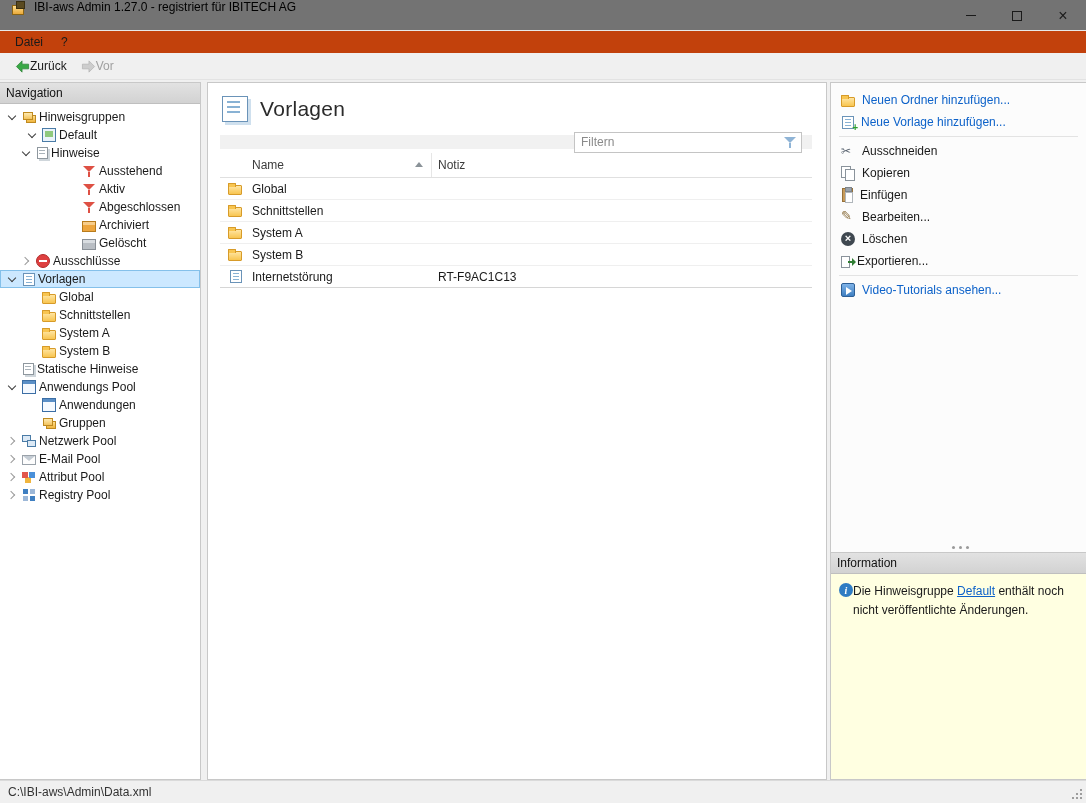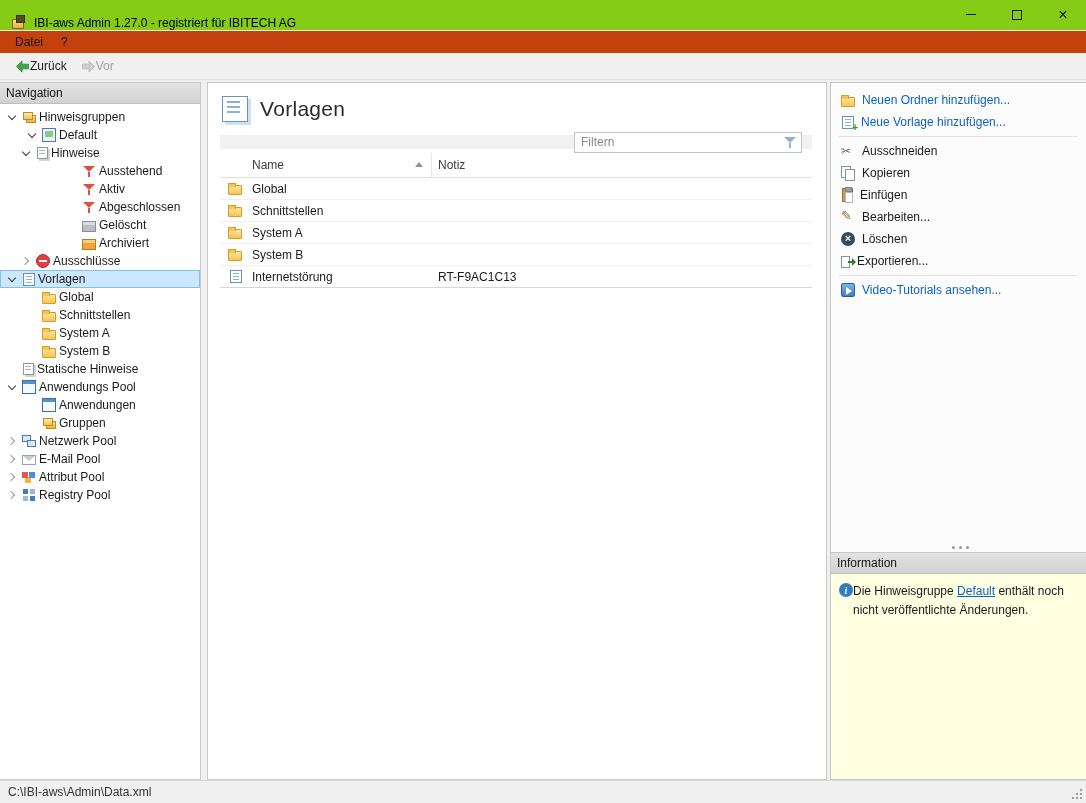--- a/index.html
+++ b/index.html
@@ -1,20 +1,20 @@
 <!DOCTYPE html>
 <html><head>
 <meta charset="utf-8">
 <style>
   *{box-sizing:border-box;margin:0;padding:0}
   html,body{width:1086px;height:803px;overflow:hidden}
   body{font-family:"Liberation Sans","DejaVu Sans",sans-serif;font-size:12px;color:#1a1a1a;background:#f0f0f0}
 
   
-  .titlebar{height:31px;background:#84cc16;display:flex;align-items:flex-end;border-bottom:1px solid #e8e8e8}
+  .titlebar{height:31px;background:#737373;display:flex;align-items:flex-start;border-bottom:1px solid #e8e8e8}
   .app-icon{width:16px;height:16px;margin:0 8px 0 10px;position:relative}
   .app-icon::before{content:"";position:absolute;left:2px;top:5px;width:10px;height:8px;background:linear-gradient(#ffdf8e,#eaa93a);border:1px solid #8a6414}
   .app-icon::after{content:"";position:absolute;left:6px;top:1px;width:7px;height:6px;background:#5a4a20;border:1px solid #3a2f12}
   .title-text{font-size:12px;color:#000}
   .win-controls{margin-left:auto;display:flex;height:31px}
   .win-btn{width:46px;height:31px;display:flex;align-items:center;justify-content:center;font-size:14px;color:#1a1a1a;cursor:default}
   .win-btn.min span{display:block;width:10px;height:1px;background:#1a1a1a}
   .win-btn.max span{display:block;width:10px;height:10px;border:1px solid #1a1a1a}
   .win-btn.close{font-size:16px}
 
@@ -201,27 +201,27 @@
         <span class="ic" data-icon="filter-red"></span>
         <span class="tlabel">Aktiv</span>
       </div>
       <div class="trow lvl3">
         <span class="exp"></span>
         <span class="ic" data-icon="filter-red"></span>
         <span class="tlabel">Abgeschlossen</span>
       </div>
       <div class="trow lvl3">
         <span class="exp"></span>
+        <span class="ic" data-icon="box-orange"></span>
+        <span class="tlabel">Archiviert</span>
+      </div>
+      <div class="trow lvl3">
+        <span class="exp"></span>
         <span class="ic" data-icon="box-gray"></span>
         <span class="tlabel">Gelöscht</span>
-      </div>
-      <div class="trow lvl3">
-        <span class="exp"></span>
-        <span class="ic" data-icon="box-orange"></span>
-        <span class="tlabel">Archiviert</span>
       </div>
       <div class="trow lvl2">
         <span class="exp collapsed"></span>
         <span class="ic" data-icon="no-entry"></span>
         <span class="tlabel">Ausschlüsse</span>
       </div>
       <div class="trow lvl0 sel">
         <span class="exp expanded"></span>
         <span class="ic" data-icon="template-blue"></span>
         <span class="tlabel">Vorlagen</span>

